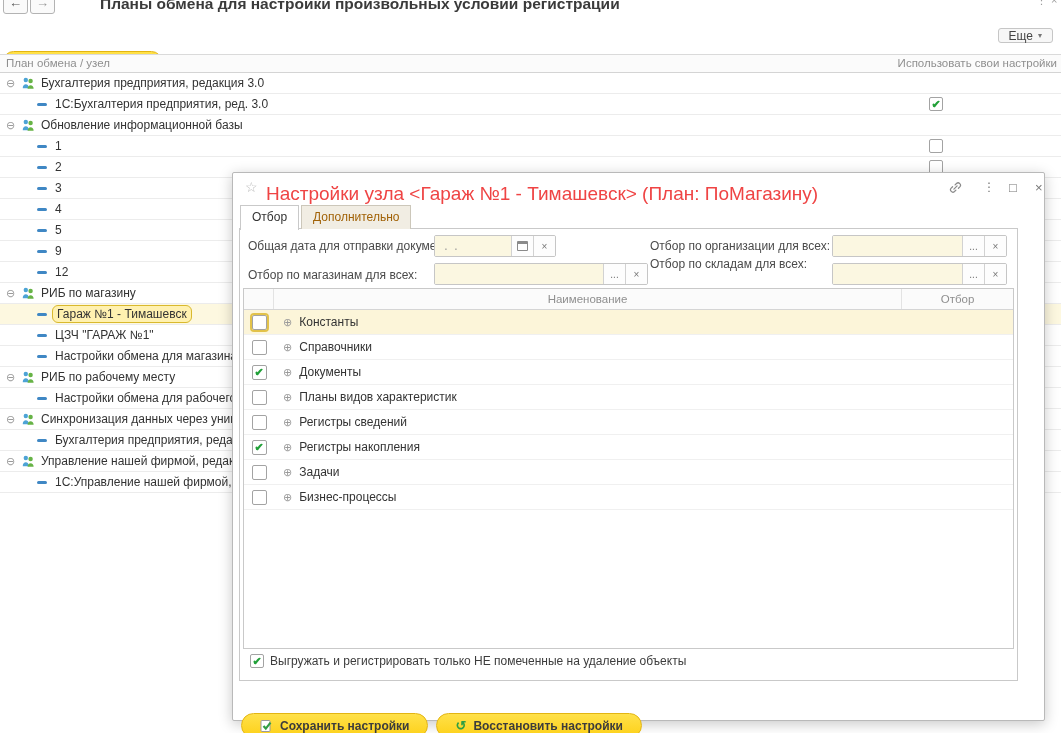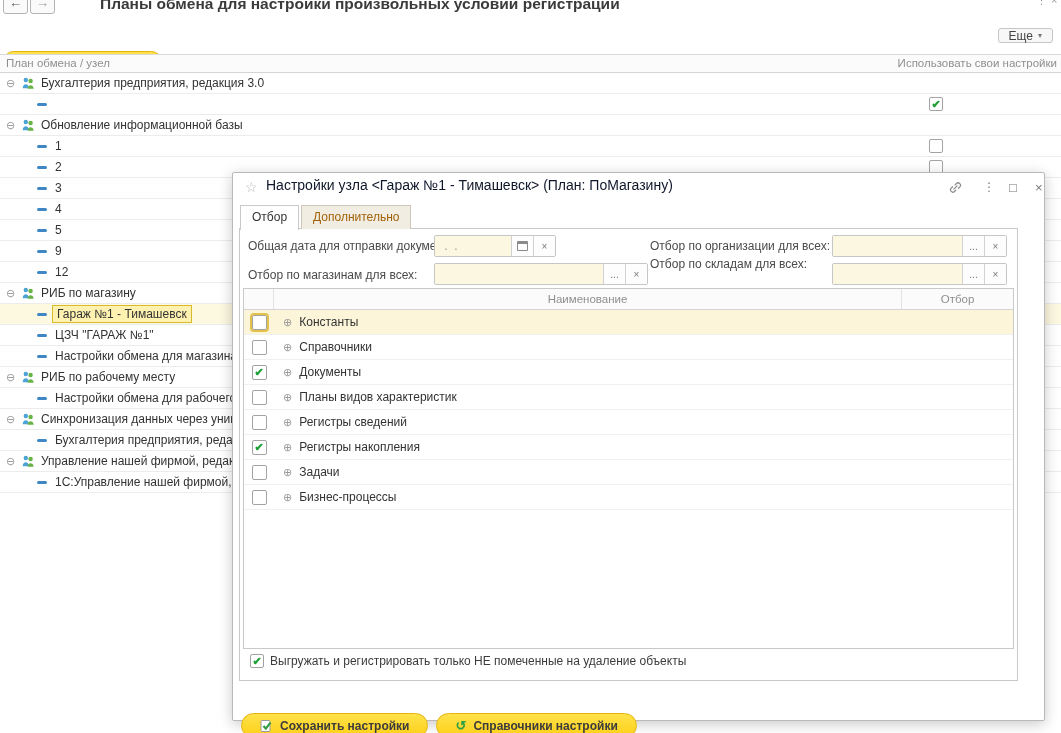--- a/index.html
+++ b/index.html
@@ -36,31 +36,31 @@
   
   #tree { left:0; top:73px; width:1061px; }
   .trow { position:relative; height:21px; border-bottom:1px solid #ececec; background:#fff; }
   .trow.sel { background:#fdf8e0; }
   .t-col { position:absolute; left:6px; top:0; line-height:21px; font-size:11px; color:#9a9a9a; }
   .t-gicon { position:absolute; left:21px; top:3px; width:14px; height:14px; }
   .t-dash { position:absolute; left:37px; top:9px; width:10px; height:3px; background:#3f87c4; border-radius:1.5px; }
   .t-lbl { position:absolute; line-height:21px; font-size:12px; color:#333; white-space:nowrap; }
   .t-lbl.g { left:41px; } .t-lbl.c { left:55px; }
   .sel .t-lbl.c { left:52px; top:1px; height:18px; line-height:16px; background:#fff1b0;
-                  border:1px solid #d9b92e; border-radius:0; padding:0 4px; }
+                  border:1px solid #d9b92e; border-radius:6px; padding:0 4px; }
   .cb { width:14px; height:14px; border:1px solid #a3a3a3; border-radius:2px; background:#fff;
         display:inline-flex; align-items:center; justify-content:center;
         font-size:11px; font-weight:700; color:#21a038; line-height:1; }
   .t-cb { position:absolute; left:929px; top:3px; }
 
   
   #dlg { left:232px; top:172px; width:813px; height:549px; background:#fff;
          border:1px solid #b9b9b9; border-radius:2px; box-shadow:0 3px 14px rgba(0,0,0,.22); z-index:10; }
   #dlg-star { left:12px; top:6px; font-size:14px; color:#b9b9b9; }
-  #dlg-title { left:33px; top:4px; font-size:14px; color:#0f172a; white-space:nowrap; }
+  #dlg-title { left:33px; top:10px; font-size:19px; color:#ef4444; white-space:nowrap; }
   .dlg-ic { top:7px; color:#787878; font-size:12px; }
   #ic-link { left:716px; top:8px; } #ic-dmenu { left:750px; } #ic-dmax { left:776px; font-size:13px; } #ic-dclose { left:802px; font-size:13px; }
 
   #dlg-tabs { position:absolute; left:7px; top:31px; display:flex; align-items:flex-end; z-index:3; }
   .tab { font-size:12px; padding:4px 11px 5px; border:1px solid #c9c9c9; margin-right:2px; border-bottom:none; }
   .tab.active { background:#fff; color:#333; position:relative; top:1px; padding-bottom:6px; }
   .tab.inactive { background:#f1ede3; color:#a16207; border-color:#ccc7ba; }
 
   #dlg-panel { left:6px; top:55px; width:779px; height:453px; border:1px solid #c9c9c9; background:#fff; }
   .f-label { position:absolute; font-size:12px; color:#4a4a4a; line-height:22px; white-space:nowrap; }
@@ -129,20 +129,21 @@
         <span class="t-gicon"><svg width="14" height="14" viewBox="0 0 14 14">
             <circle cx="4.8" cy="4" r="2.2" fill="#4da3d6"></circle>
             <path d="M1.8 11.5c0-2 1.3-3.3 3-3.3s3 1.3 3 3.3v.8h-6z" fill="#4da3d6"></path>
             <circle cx="9.6" cy="5" r="2.2" fill="#67b346"></circle>
             <path d="M6.6 12.5c0-2 1.3-3.3 3-3.3s3 1.3 3 3.3v.3h-6z" fill="#67b346"></path>
           </svg></span>
         <span class="t-lbl g">Бухгалтерия предприятия, редакция 3.0</span>
       </div>
       <div class="trow">
         <span class="t-dash"></span>
+        <span class="t-lbl c">1С:Бухгалтерия предприятия, ред. 3.0</span>
         <span class="cb t-cb">✔</span>
       </div>
       <div class="trow">
         <span class="t-col">⊖</span>
         <span class="t-gicon"><svg width="14" height="14" viewBox="0 0 14 14">
             <circle cx="4.8" cy="4" r="2.2" fill="#4da3d6"></circle>
             <path d="M1.8 11.5c0-2 1.3-3.3 3-3.3s3 1.3 3 3.3v.8h-6z" fill="#4da3d6"></path>
             <circle cx="9.6" cy="5" r="2.2" fill="#67b346"></circle>
             <path d="M6.6 12.5c0-2 1.3-3.3 3-3.3s3 1.3 3 3.3v.3h-6z" fill="#67b346"></path>
           </svg></span>
@@ -372,17 +373,17 @@
     <div class="abs" id="dlg-btns">
       <button class="ybtn">
         <svg width="13" height="14" viewBox="0 0 13 14">
           <rect x="1" y="1.5" width="9" height="11" rx="1" fill="#fff" stroke="#9a9a9a"></rect>
           <path d="M3.5 7 L5.8 9.6 L10.5 3.6" stroke="#2f9e44" stroke-width="2.2" fill="none"></path>
         </svg>
         <span>Сохранить настройки</span>
       </button>
       <button class="ybtn">
         <span class="glyph-restore">↺</span>
-        <span>Справочники настройки</span>
+        <span>Восстановить настройки</span>
       </button>
     </div>
   </div>
 </div>
 
 </body></html>

